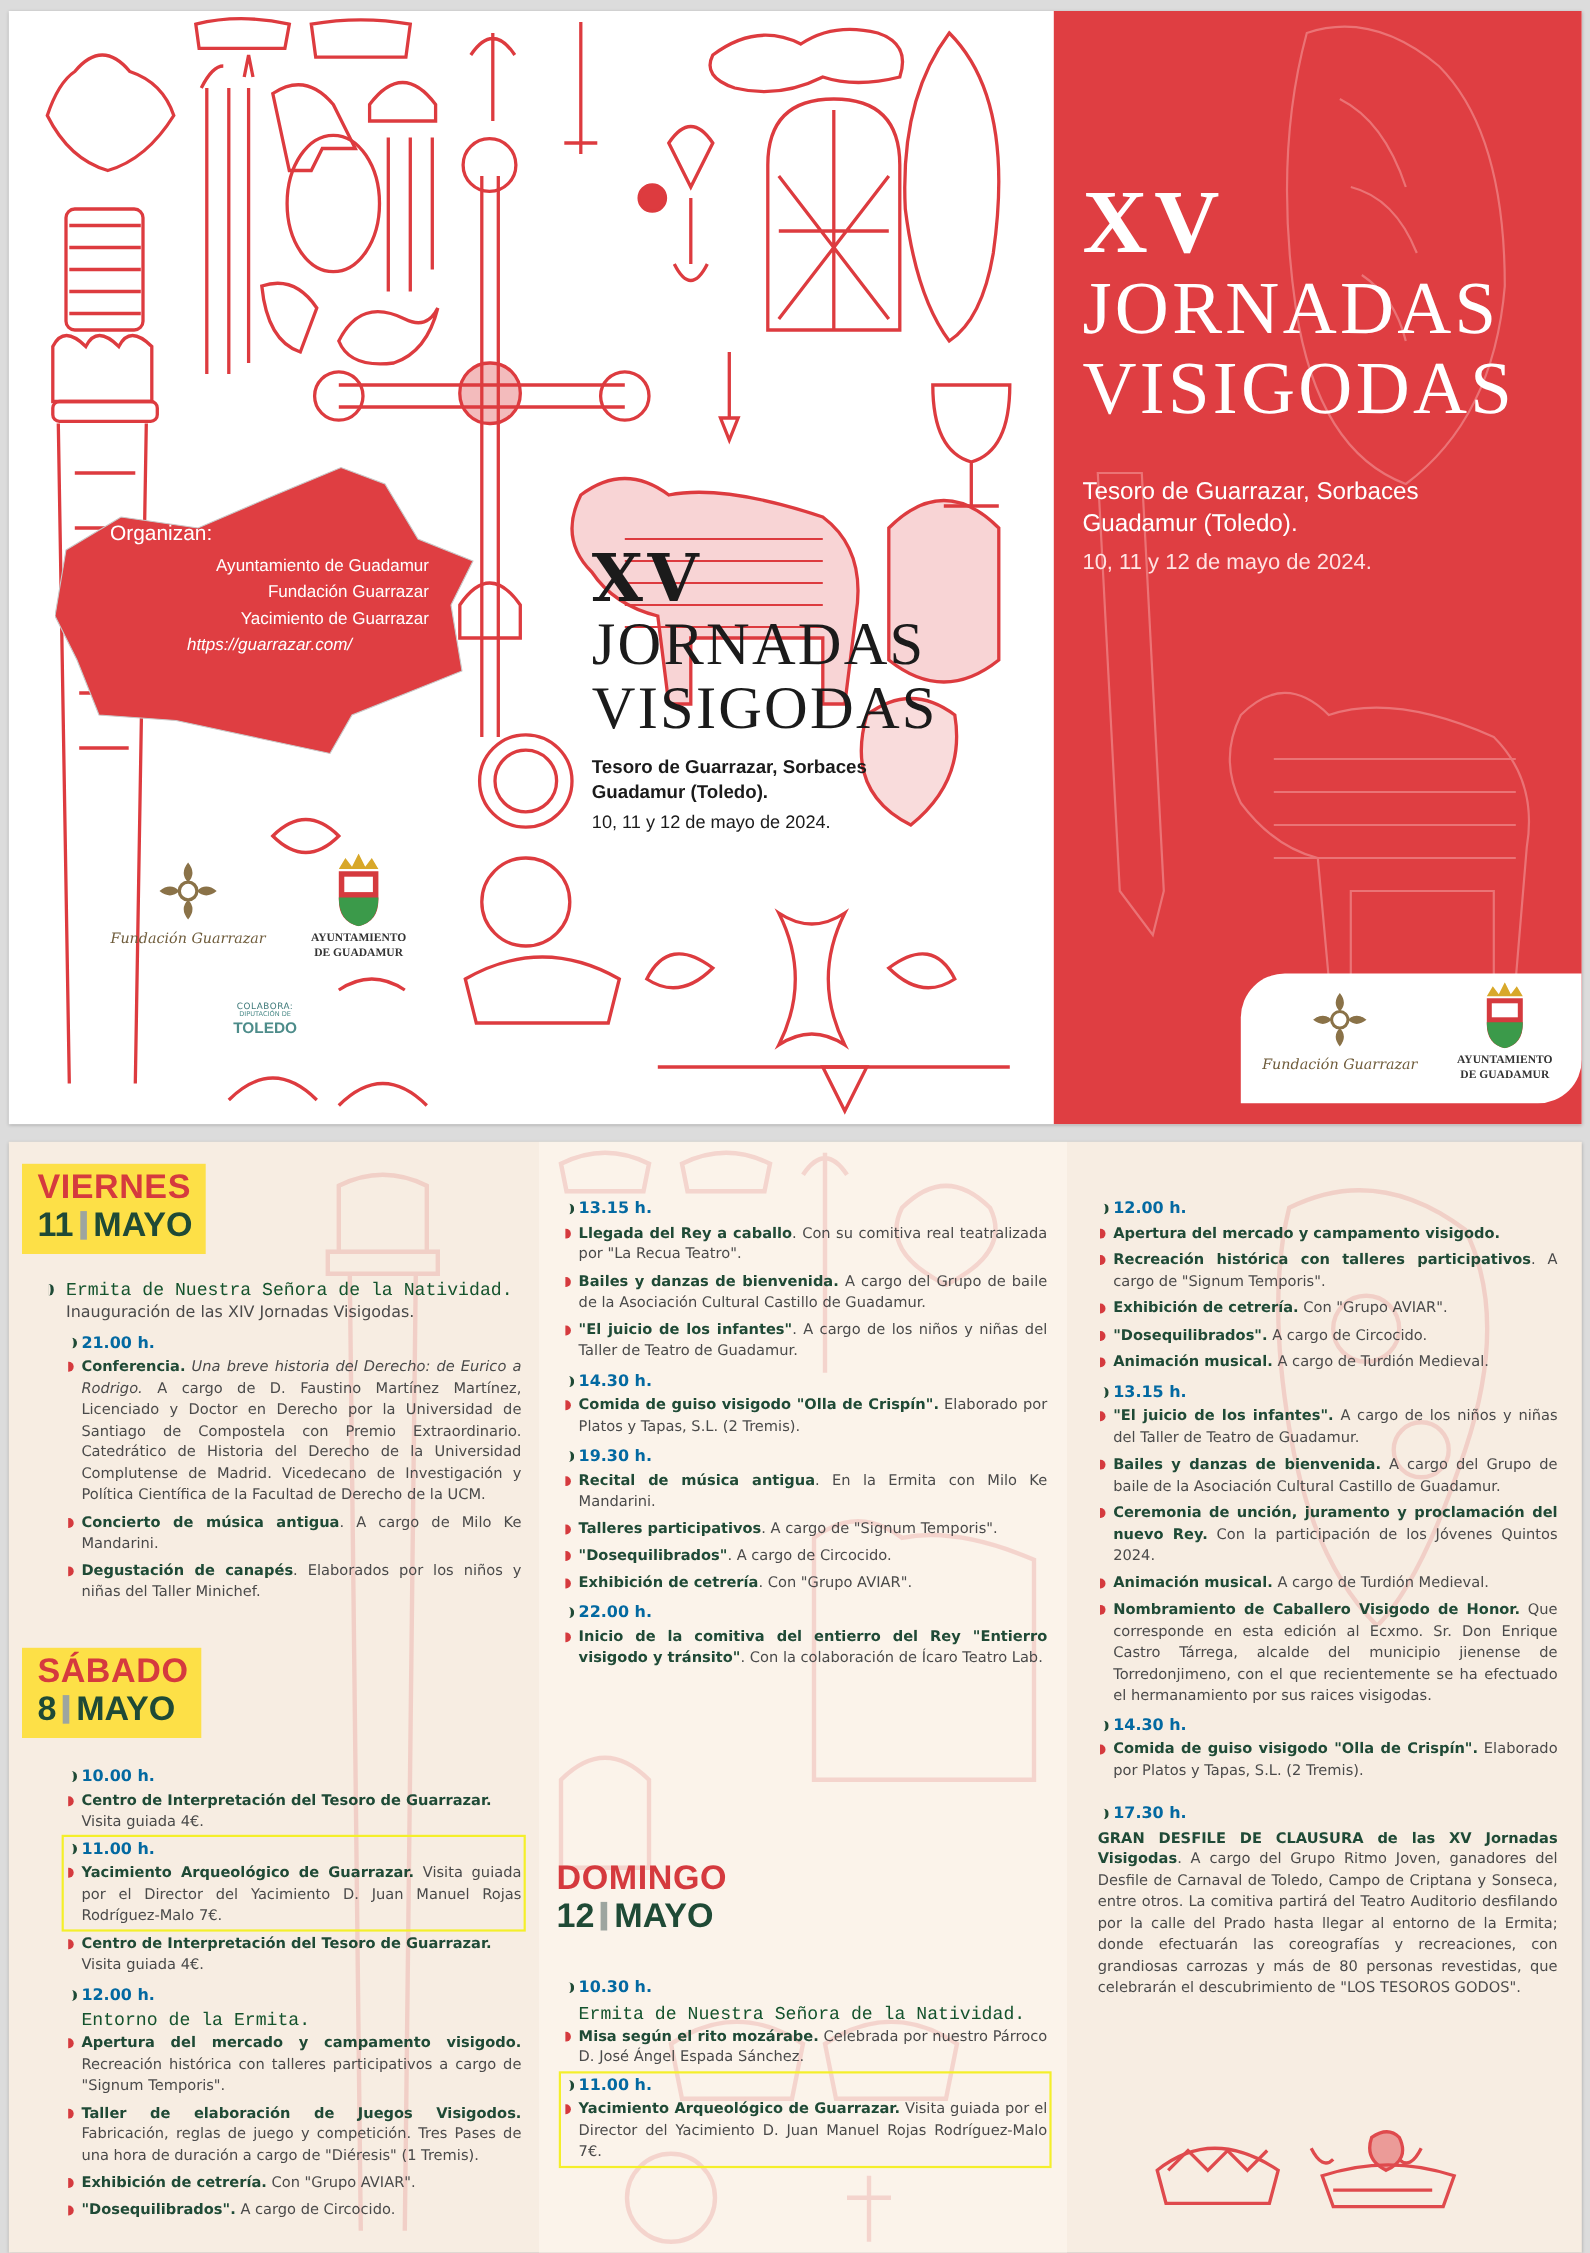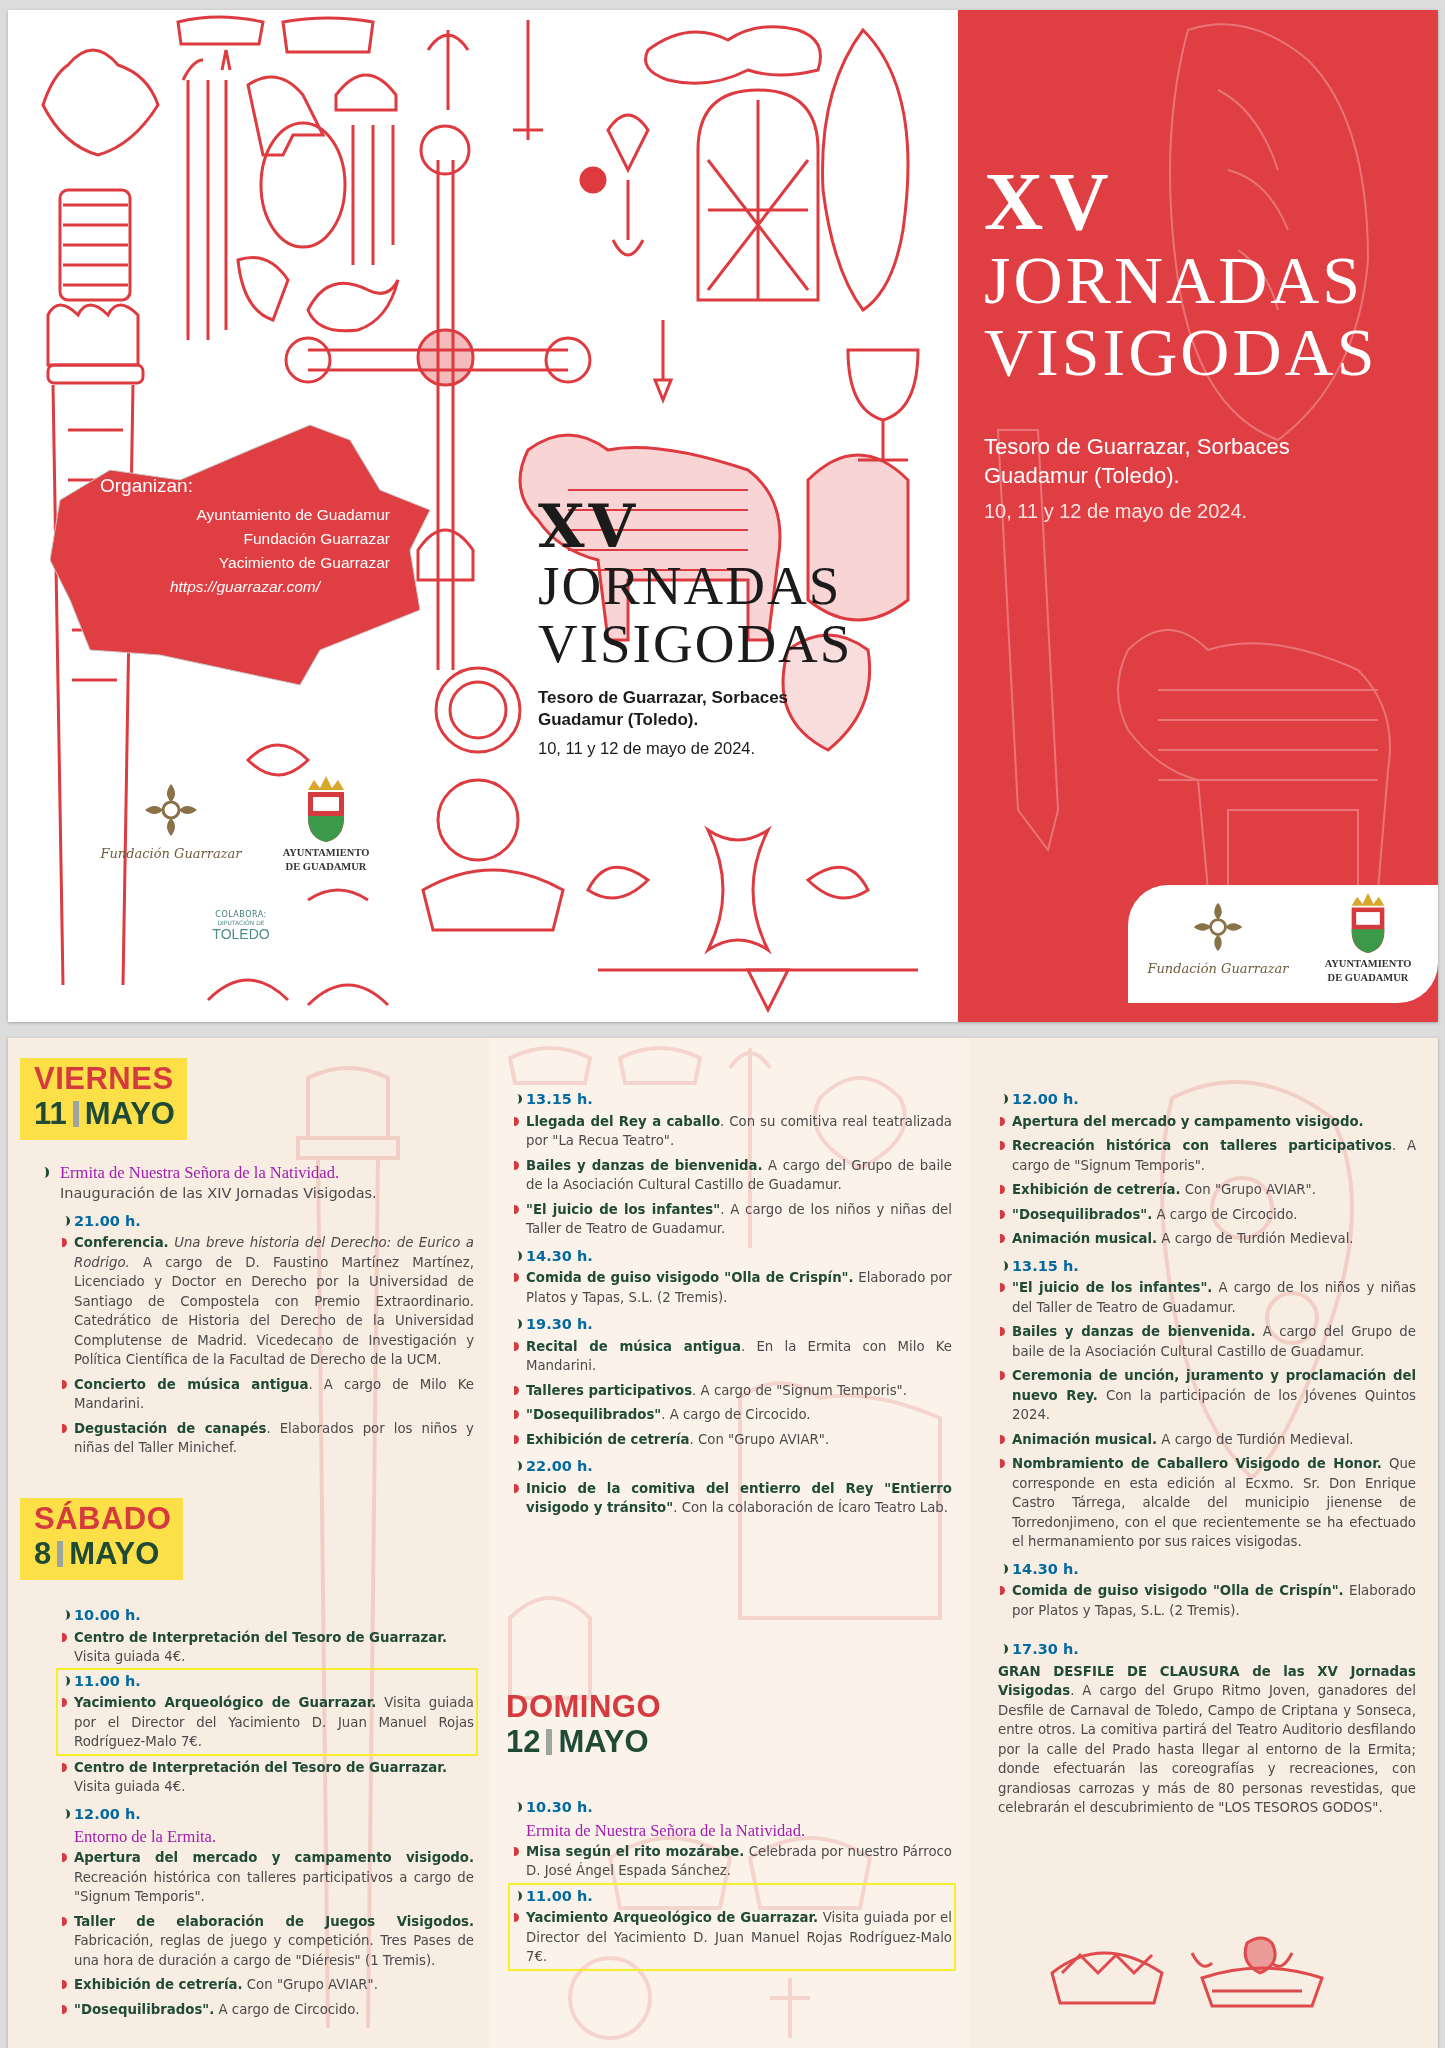--- a/index.html
+++ b/index.html
@@ -32,21 +32,21 @@
   }
   .logo-box { position: absolute; text-align: center; }
   .logo-fund-label {
     font-family: "DejaVu Serif", serif; font-size: 13px; color: #6e5b3a; font-style: italic;
   }
   .logo-ayto-label {
     font-family: "Liberation Serif", serif; font-size: 10.5px; font-weight: bold;
     color: #333; line-height: 14px;
   }
   .colabora-label { font-size: 8px; color: #3f7a7a; letter-spacing: 0.5px; }
-  .toledo-label { font-family: "Liberation Sans", sans-serif; font-size: 14px; font-weight: normal; color: #4d8c8a; }
+  .toledo-label { font-family: "Liberation Sans", sans-serif; font-size: 14px; font-weight: bold; color: #4d8c8a; }
   .toledo-sub { font-size: 6px; color: #4d8c8a; }
 
   .center-title {
     position: absolute; left: 530px; top: 485px; width: 380px;
     color: #1b1b1b;
   }
   .ct-xv { font-family: "DejaVu Serif", serif; font-weight: bold; font-size: 60px; line-height: 62px; letter-spacing: 4px; }
   .ct-line { font-family: "Liberation Serif", serif; font-size: 55px; line-height: 58px; letter-spacing: 2px; }
   .ct-sub { font-family: "Liberation Sans", sans-serif; font-weight: bold; font-size: 17px; line-height: 22px; margin-top: 14px; }
   .ct-date { font-family: "Liberation Sans", sans-serif; font-size: 16.5px; margin-top: 8px; }
@@ -92,21 +92,21 @@
     font-family: "Liberation Sans", sans-serif; font-weight: bold; font-size: 31px;
     color: #1f4a36; line-height: 36px;
   }
   .day-sep { display: inline-block; width: 6px; height: 26px; background: #9da59f; margin: 0 6px; vertical-align: -3px; }
 
   .content {
     position: absolute; font-family: "DejaVu Sans", sans-serif; font-size: 13.3px;
     color: #4a4a4a; line-height: 19.5px;
   }
   .venue-head {
-    font-family: Liberation Serif, serif; font-size: 16.5px; color: #a21caf;
+    font-family: Liberation Mono, monospace; font-size: 16.5px; color: #14532d;
     font-weight: normal; line-height: 22px;
   }
   .venue-sub { font-size: 14.5px; color: #4a4a4a; padding-left: 16px; }
   .time {
     font-weight: bold; color: #0369a1; font-size: 14.5px; margin-top: 8px; margin-bottom: 2px;
     position: relative; padding-left: 14px;
   }
   .time::before {
     content: ""; position: absolute; left: 2px; top: 4px; width: 5px; height: 10px;
     border-right: 3px solid #1f4a36; border-radius: 0 6px 6px 0;

